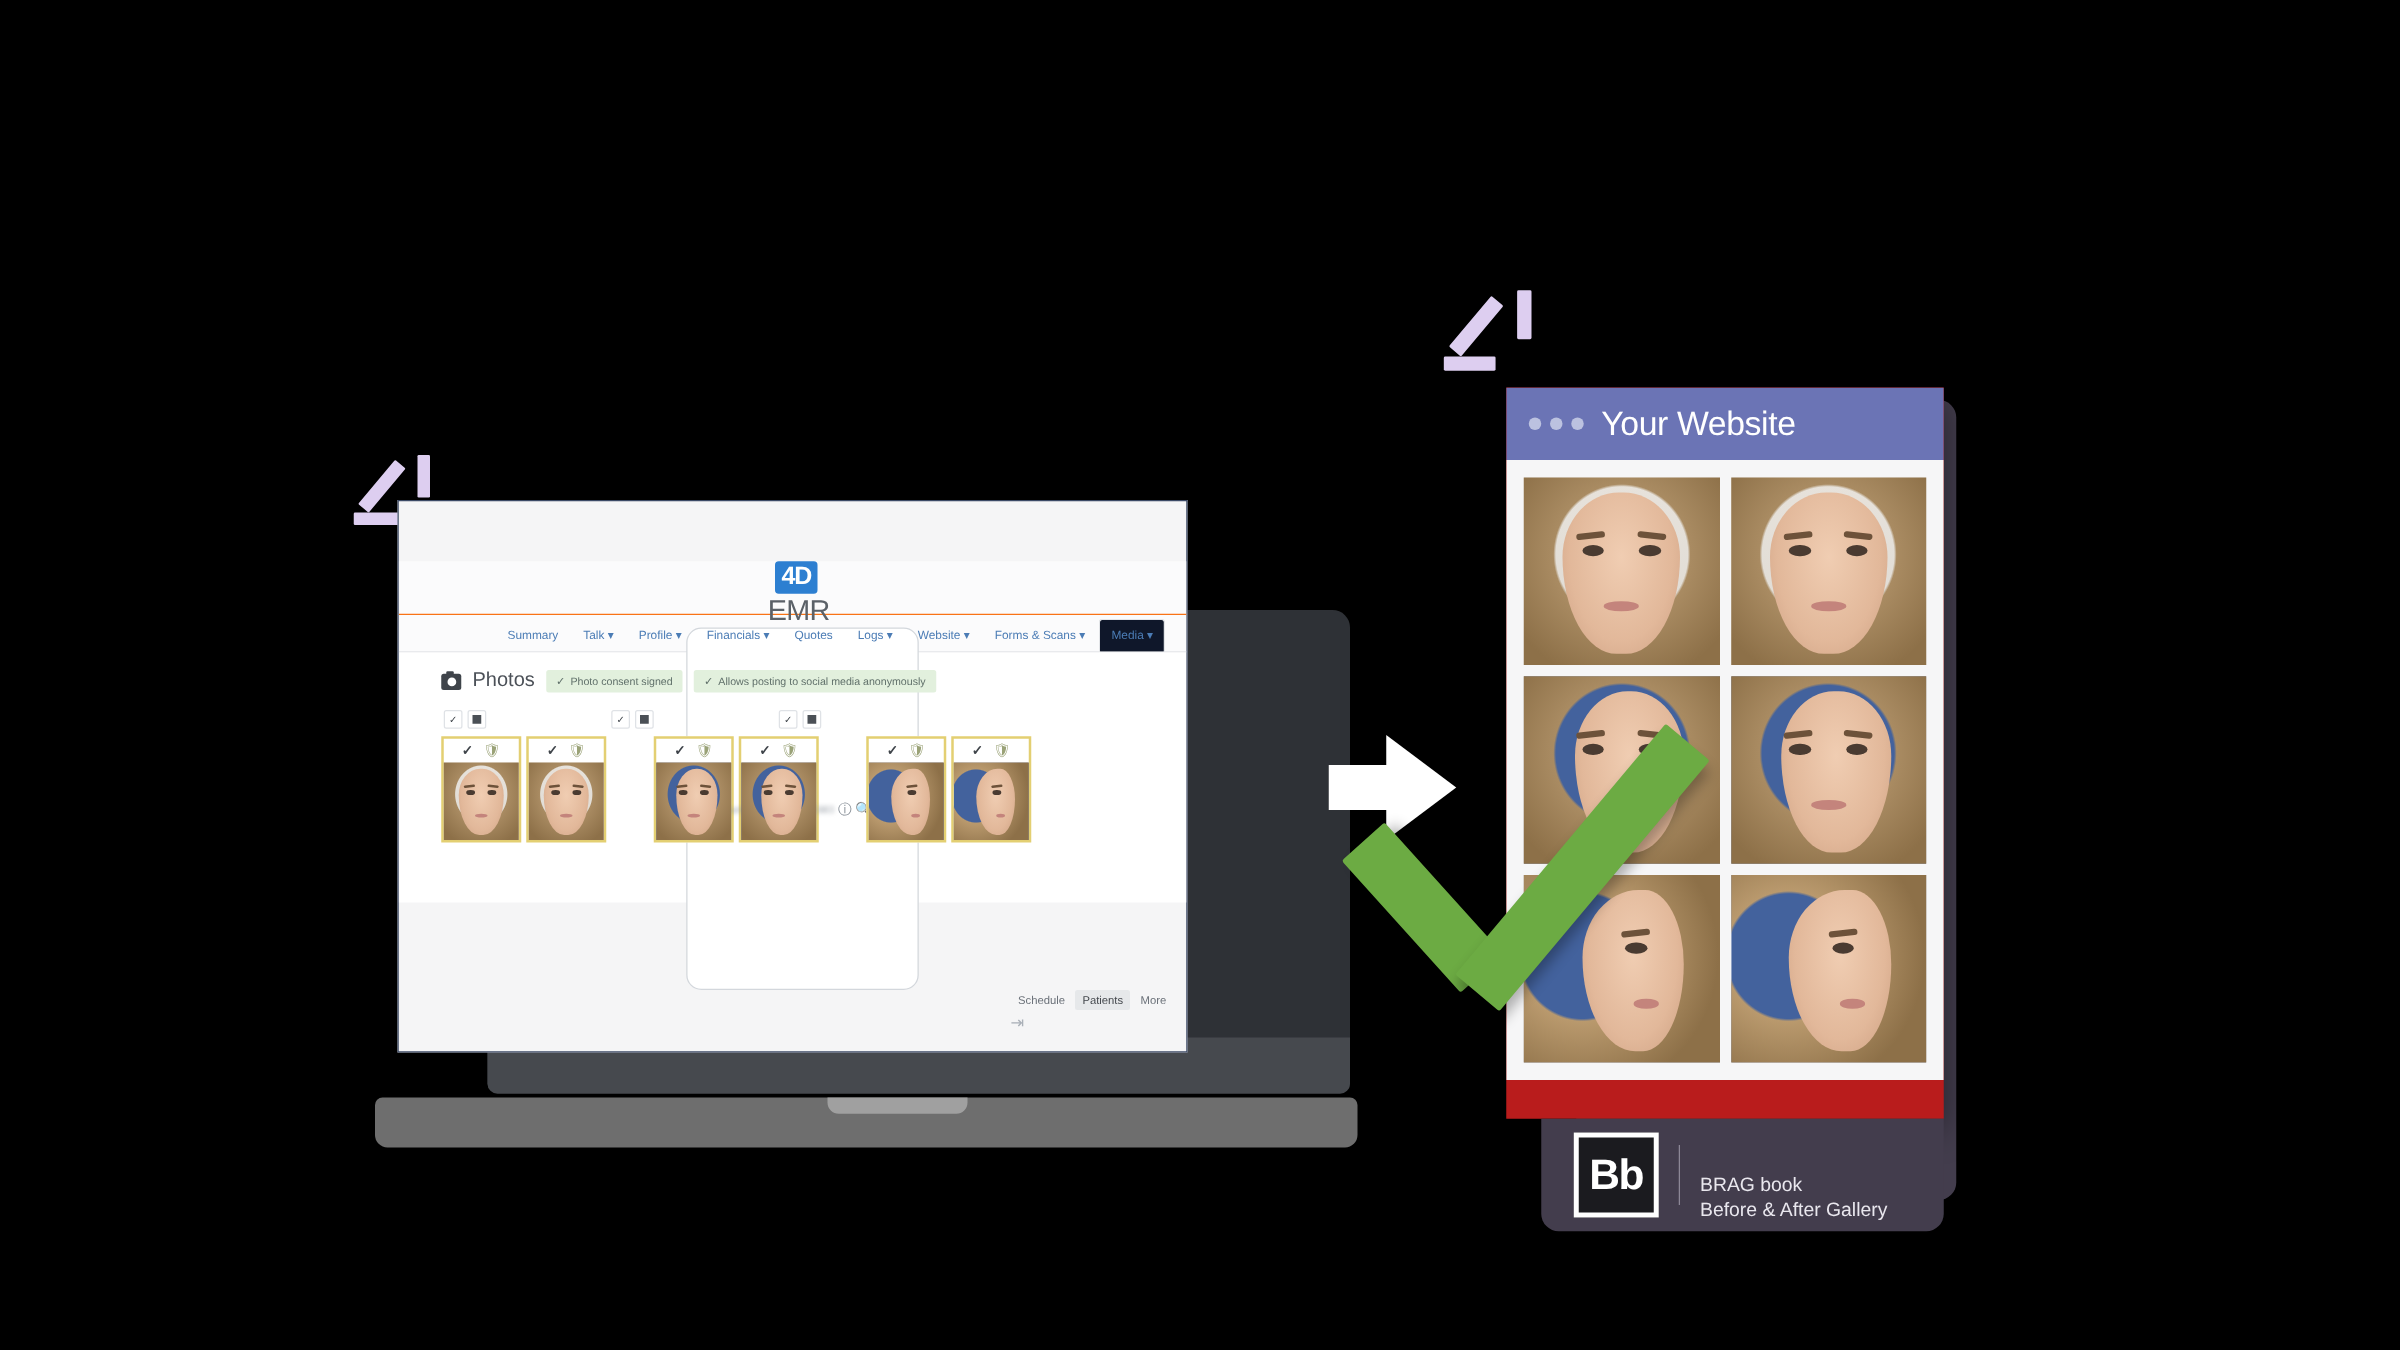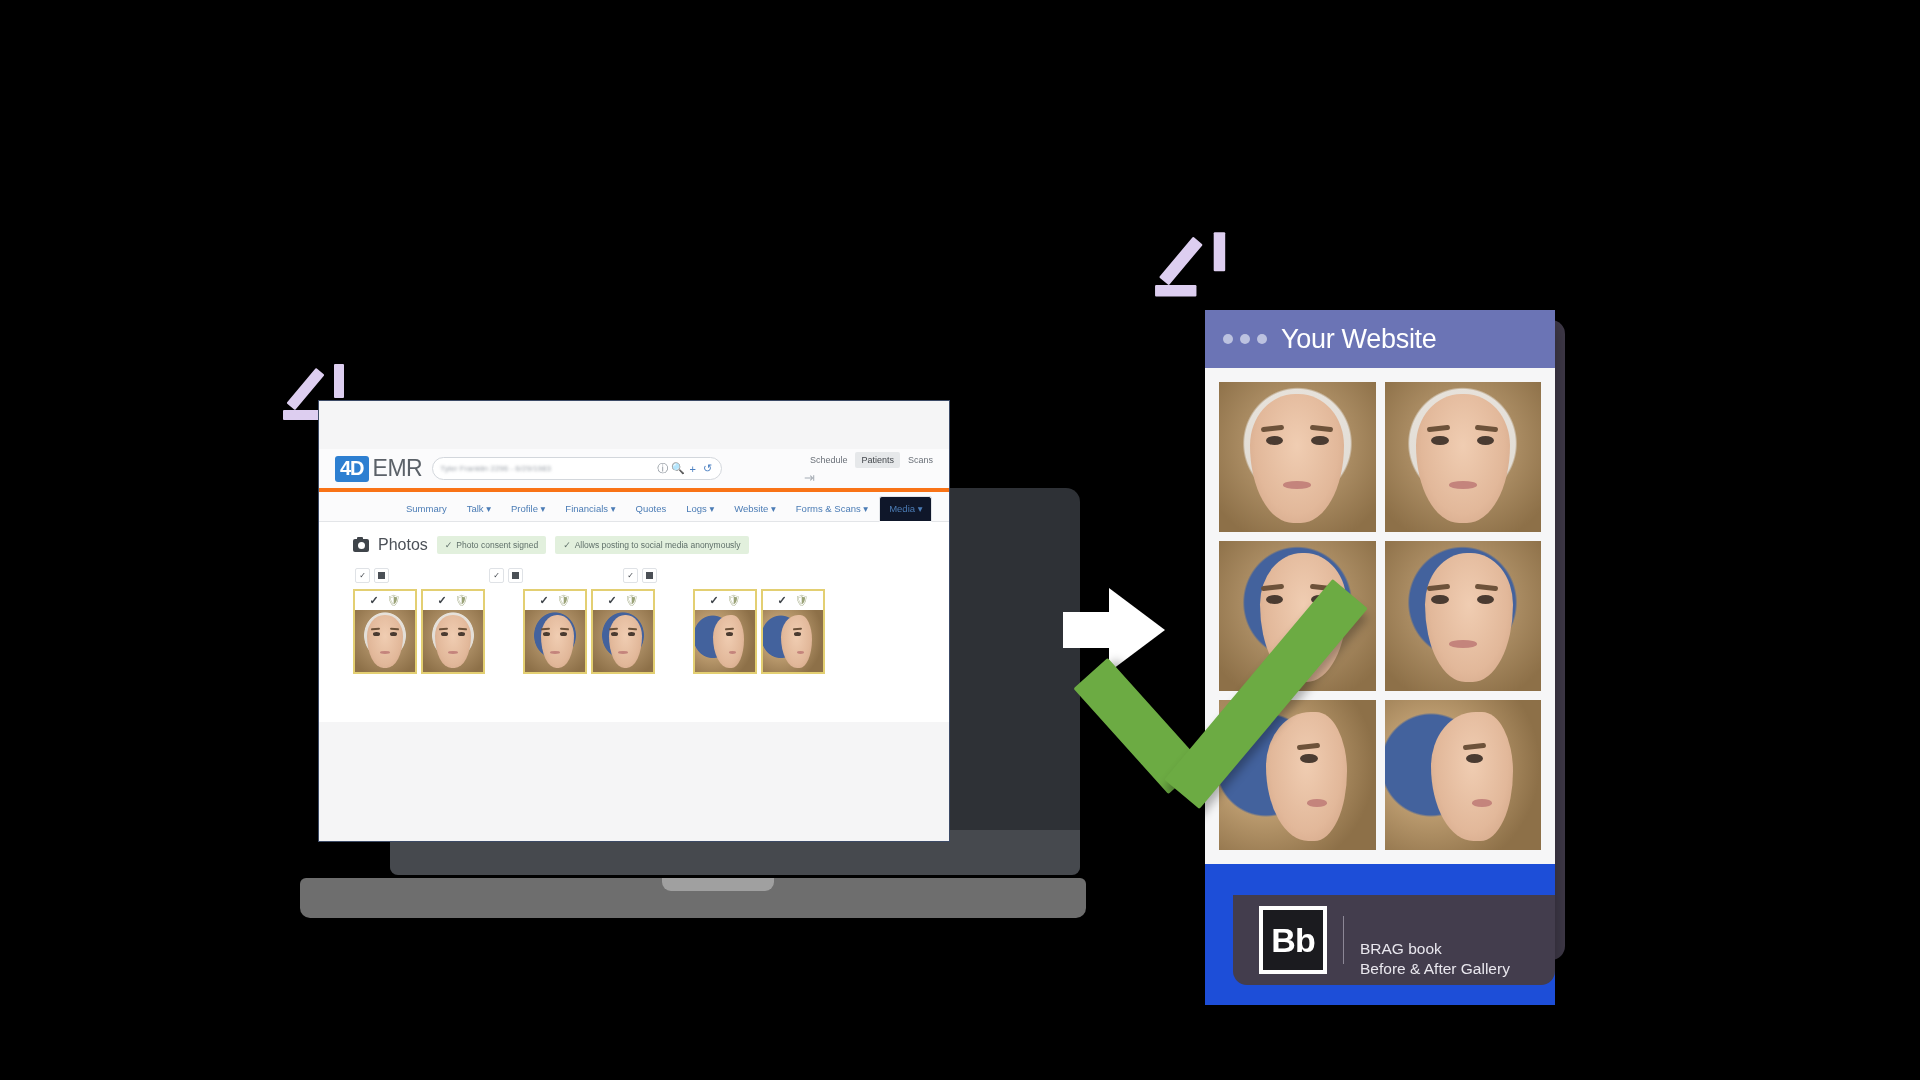--- a/index.html
+++ b/index.html
@@ -57,21 +57,21 @@
   }
   .lap-notch {
     position: absolute; left: 50%; margin-left: -56px; top: 478px;
     width: 112px; height: 13px; background: #a0a0a0; border-radius: 0 0 9px 9px;
   }
 
   
   .emr { position: absolute; left: 0; top: 48px; width: 632px; }
   .emr-top {
     display: flex; align-items: center; height: 43px;
-    padding: 0 12px 0 16px; background: #fbfbfc; border-bottom: 4px solid #f97316;
+    padding: 0 12px 0 16px; background: #fbfbfc; border-bottom: 1px solid #f97316; flex-direction: column;
   }
   .logo-4d {
     background: #2d7fd1; color: #fff; font-weight: 700; font-size: 20px;
     padding: 1px 5px 2px; border-radius: 3px; letter-spacing: -1px;
     font-family: "Liberation Sans Narrow","Liberation Sans",sans-serif;
   }
   .logo-emr {
     color: #5b6168; font-weight: 400; font-size: 23px; letter-spacing: -0.5px;
     margin-left: 4px; font-family: "Liberation Sans Narrow","Liberation Sans",sans-serif;
   }
@@ -196,22 +196,22 @@
   #website { position: absolute; left: 1205px; top: 310px; width: 370px; height: 650px; }
   .wb-shadow {
     position: absolute; left: 56px; top: 10px; width: 304px; height: 640px;
     background: #433d4d; border-radius: 14px;
   }
   .wb-tabhandle {
     position: absolute; left: 288px; top: 46px; width: 42px; height: 7px;
     background: #7d7a85; border-radius: 4px;
   }
   .wb-window {
-    position: absolute; left: 0; top: 0; width: 350px; height: 695px;
-    background: #1d4ed8; overflow: hidden; box-shadow: 0 8px 26px rgba(0,0,0,.45);
+    position: absolute; left: 0; top: 0; width: 350px; height: 585px;
+    background: #b91c1c; overflow: hidden; box-shadow: 0 8px 26px rgba(0,0,0,.45);
   }
   .wb-titlebar {
     height: 58px; background: #6b74b5; display: flex; align-items: center;
     padding-left: 18px; gap: 14px;
   }
   .wb-dots { display: flex; gap: 7px; }
   .wb-dots i { width: 10px; height: 10px; border-radius: 50%; background: #bcc2e0; display: block; }
   .wb-title { color: #fff; font-size: 27px; font-weight: 400; letter-spacing: -0.3px; }
   .wb-gallery {
     padding: 14px; display: grid; grid-template-columns: 1fr 1fr;
@@ -278,21 +278,21 @@
             <span class="si blue">🔍</span>
             <span class="si blue">+</span>
             <span class="si blue">↺</span>
           </div>
 
           <div class="emr-nav">
             <div style="display:flex;flex-direction:column;align-items:flex-start;">
               <div class="emr-nav-row" id="emr-nav-row">
                   <span class="nav-link">Schedule</span>
                   <span class="nav-link active">Patients</span>
-                  <span class="nav-link">Scans</span>
+                  <span class="nav-link">More</span>
                 </div>
               <span class="logout-ic">⇥</span>
             </div>
           </div>
         </div>
 
         <div class="emr-tabs" id="emr-tabs">
             <span class="emr-tab"><span>Summary</span></span>
             <span class="emr-tab"><span>Talk</span><span> ▾</span></span>
             <span class="emr-tab"><span>Profile</span><span> ▾</span></span>

